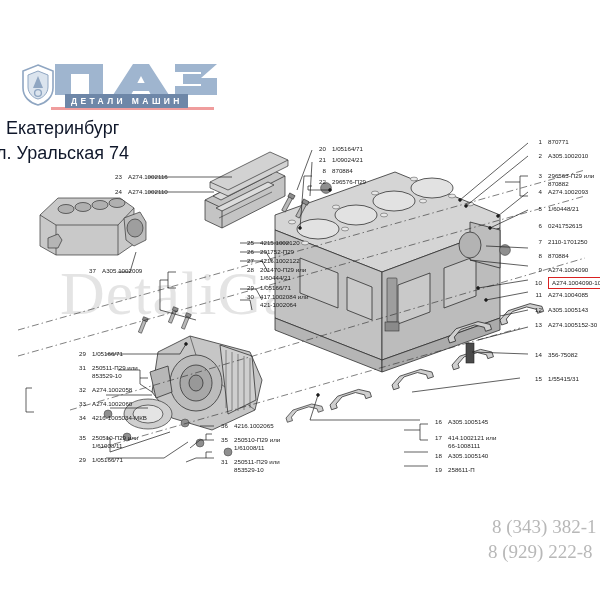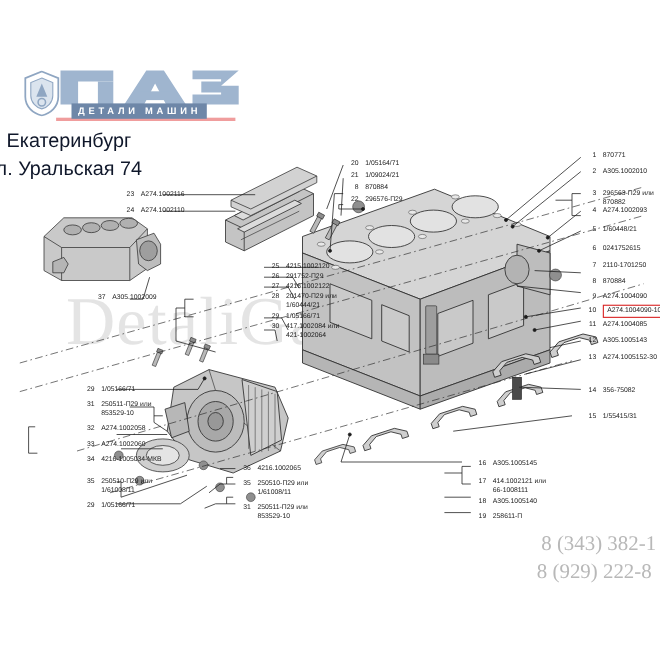--- a/index.html
+++ b/index.html
@@ -53,20 +53,21 @@
   .addr1{left:6px;top:118px;}
   .addr2{left:-4px;top:143px;}
 
   
   .phone{
     position:absolute;
     font-family:"Liberation Serif", serif;
     font-size:19px;
     color:#b8b8b8;
     white-space:nowrap;
+    margin-top:32px;
   }
   .ph1{left:492px;top:484px;}
   .ph2{left:488px;top:509px;}
 
   
   .row{position:absolute;white-space:nowrap;font-size:6.2px;line-height:7.6px;color:#1c1c1c;}
   .row .num{
     display:inline-block;
     width:14px;
     text-align:right;

